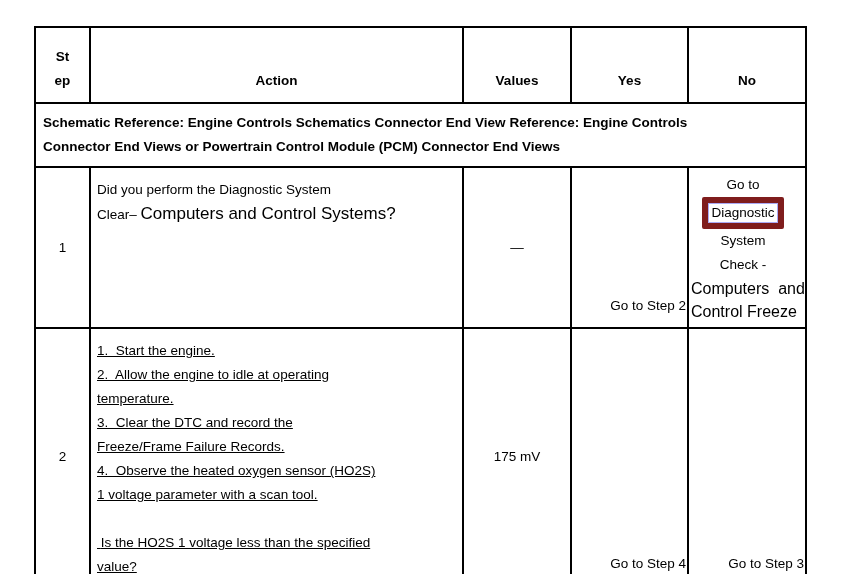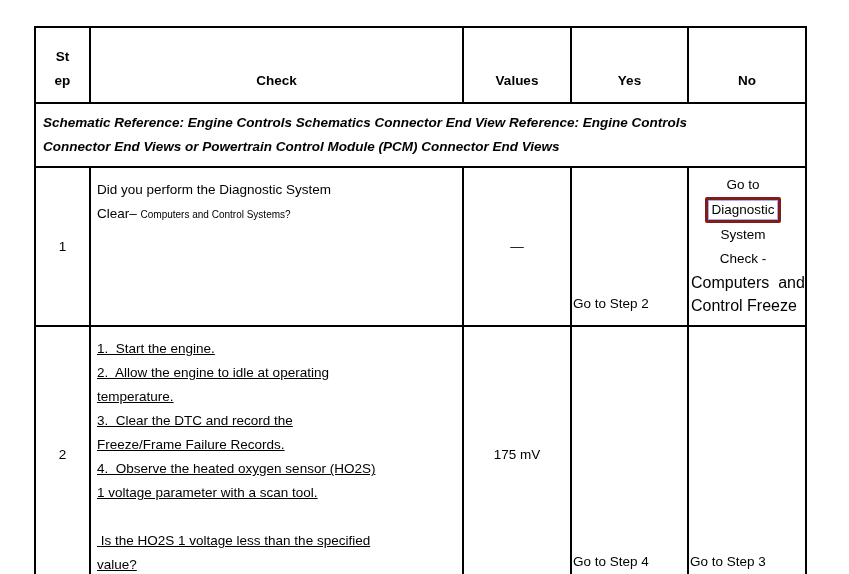--- a/index.html
+++ b/index.html
@@ -27,21 +27,21 @@
     background: #ffffff;
     overflow: hidden;
   }
   col.c-step   { width: 55px; }
   col.c-action { width: 373px; }
   col.c-values { width: 108px; }
   col.c-yes    { width: 117px; }
   col.c-no     { width: 118px; }
 
   tr.r-header  { height: 76px; }
-  tr.r-schem   { height: 64px; font-style: italic; }
+  tr.r-schem   { height: 64px; }
   tr.r-one     { height: 159px; }
   tr.r-two     { height: 253px; }
 
   th.hdr {
     vertical-align: bottom;
     text-align: center;
     font-weight: bold;
     padding: 0 2px 9px 2px;
     line-height: 20px;
     white-space: pre-line;
@@ -67,40 +67,40 @@
     white-space: pre-wrap;
     display: block;
     text-decoration: underline;
   }
   td.values {
     text-align: center;
     vertical-align: middle;
   }
   td.goto-bottom {
     vertical-align: bottom;
-    text-align: left;
+    text-align: right;
     padding-bottom: 9px;
   }
   td.no-multiline {
     vertical-align: top;
     text-align: center;
     padding: 5px 10px 4px 2px;
     line-height: 24px;
   }
   .small-txt {
-    font-size: 10px;
+    font-size: 17px;
   }
   .no-small-line {
     font-size: 16px;
     line-height: 23px;
     white-space: pre;
   }
   .link-box {
     display: inline-block;
-    border: 3px solid #7f1d1d;
+    border: 6px solid #7f1d1d;
     box-shadow: inset 0 0 0 1px #aaaaf5;
     border-radius: 2px;
     padding: 0 3px;
     line-height: 20px;
   }
 </style>
 </head>
 <body>
 
 <table class="diag">
@@ -109,21 +109,21 @@
       <col class="c-action">
       <col class="c-values">
       <col class="c-yes">
       <col class="c-no">
   </colgroup>
 
   <tbody>
       <tr class="r-header">
     <th class="hdr">St
 ep</th>
-    <th class="hdr">Check</th>
+    <th class="hdr">Action</th>
     <th class="hdr">Values</th>
     <th class="hdr">Yes</th>
     <th class="hdr">No</th>
   </tr>
 
   <tr class="r-schem">
     <td class="schem" colspan="5">Schematic Reference: Engine Controls Schematics Connector End View Reference: Engine Controls
 Connector End Views or Powertrain Control Module (PCM) Connector End Views</td>
   </tr>
 

